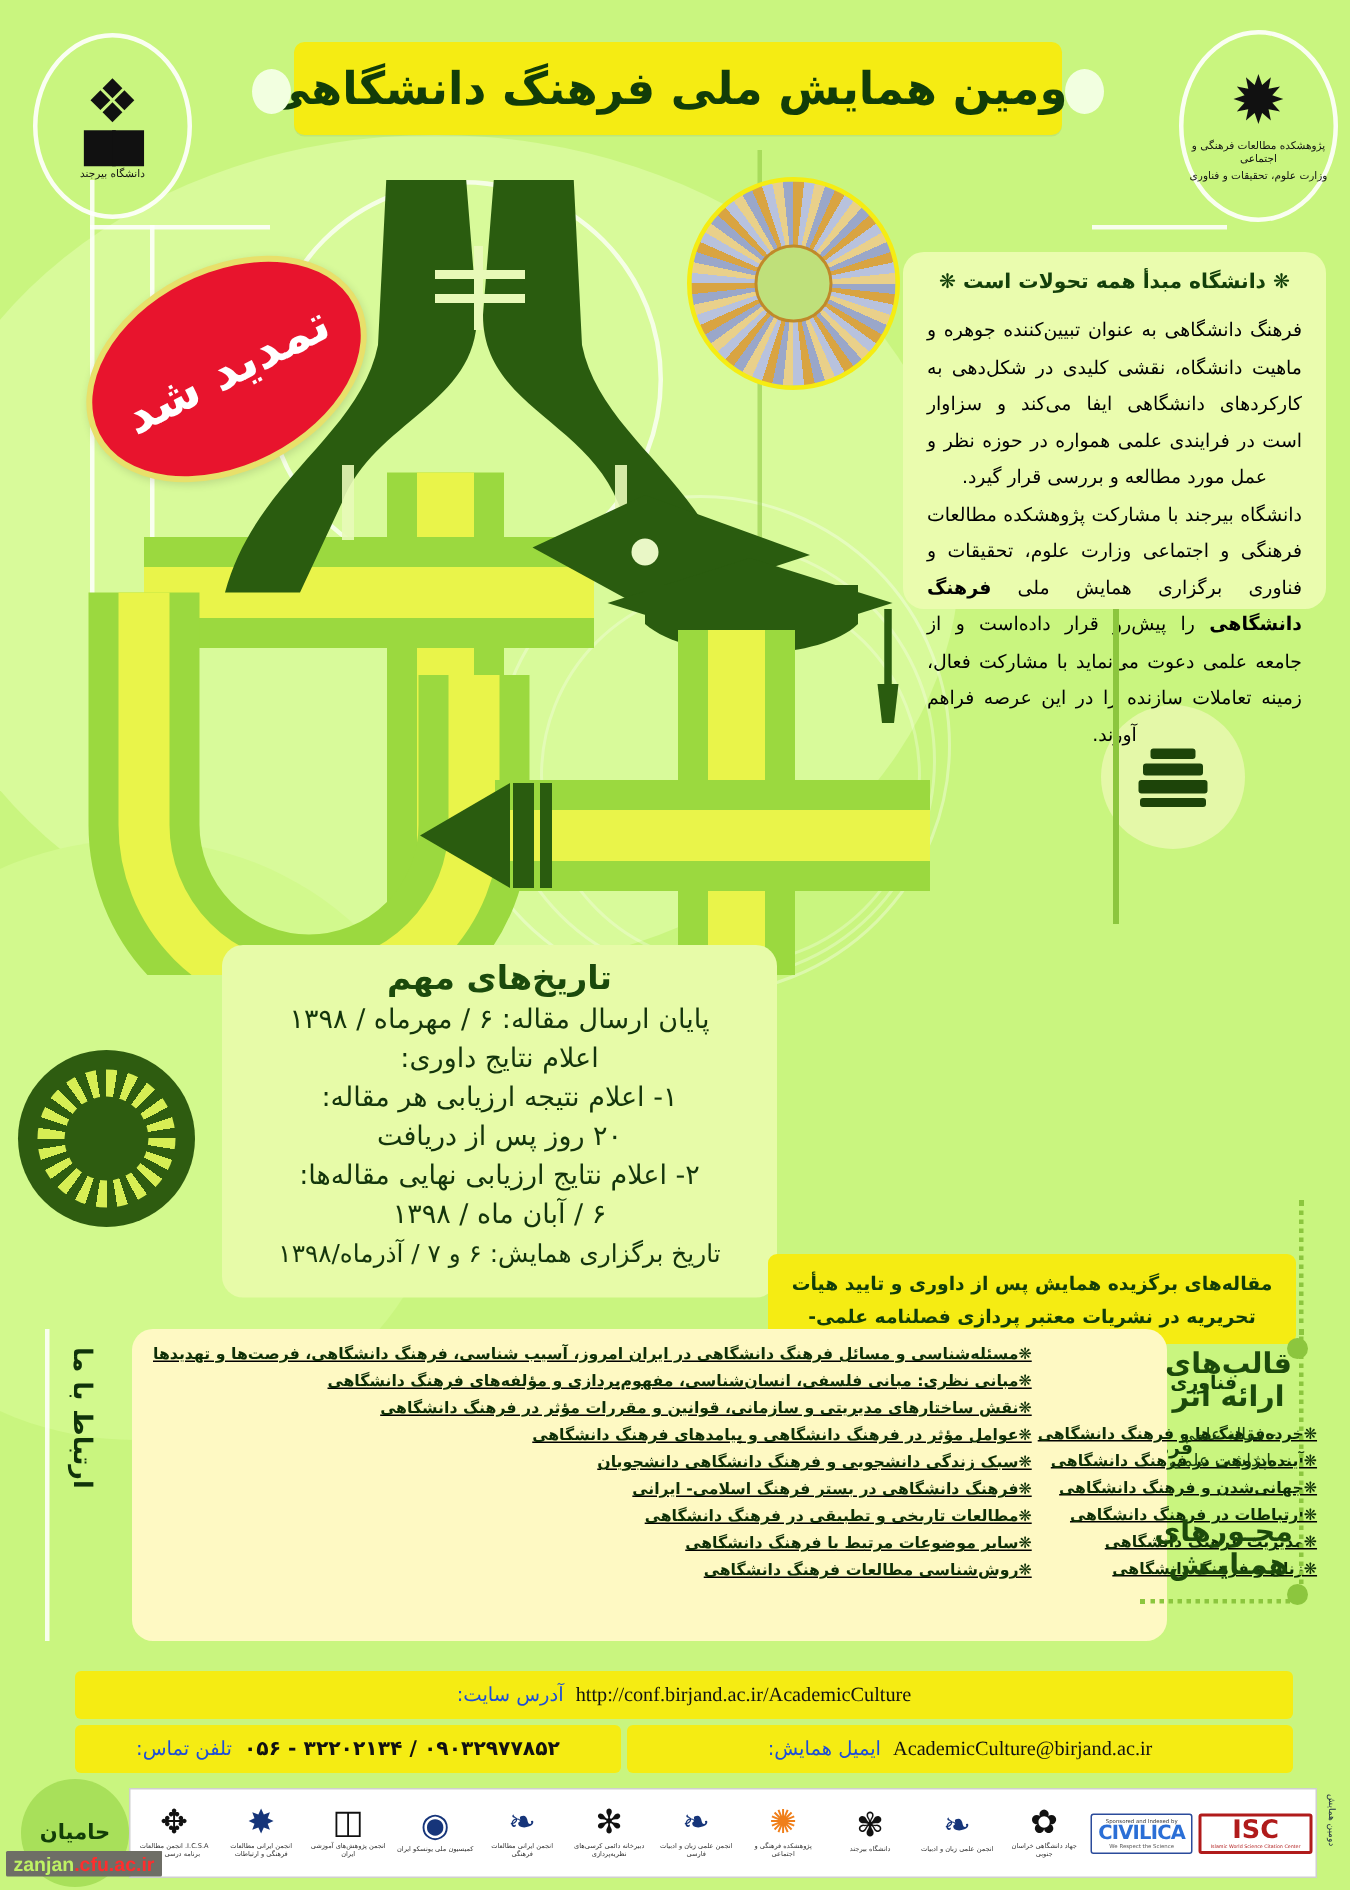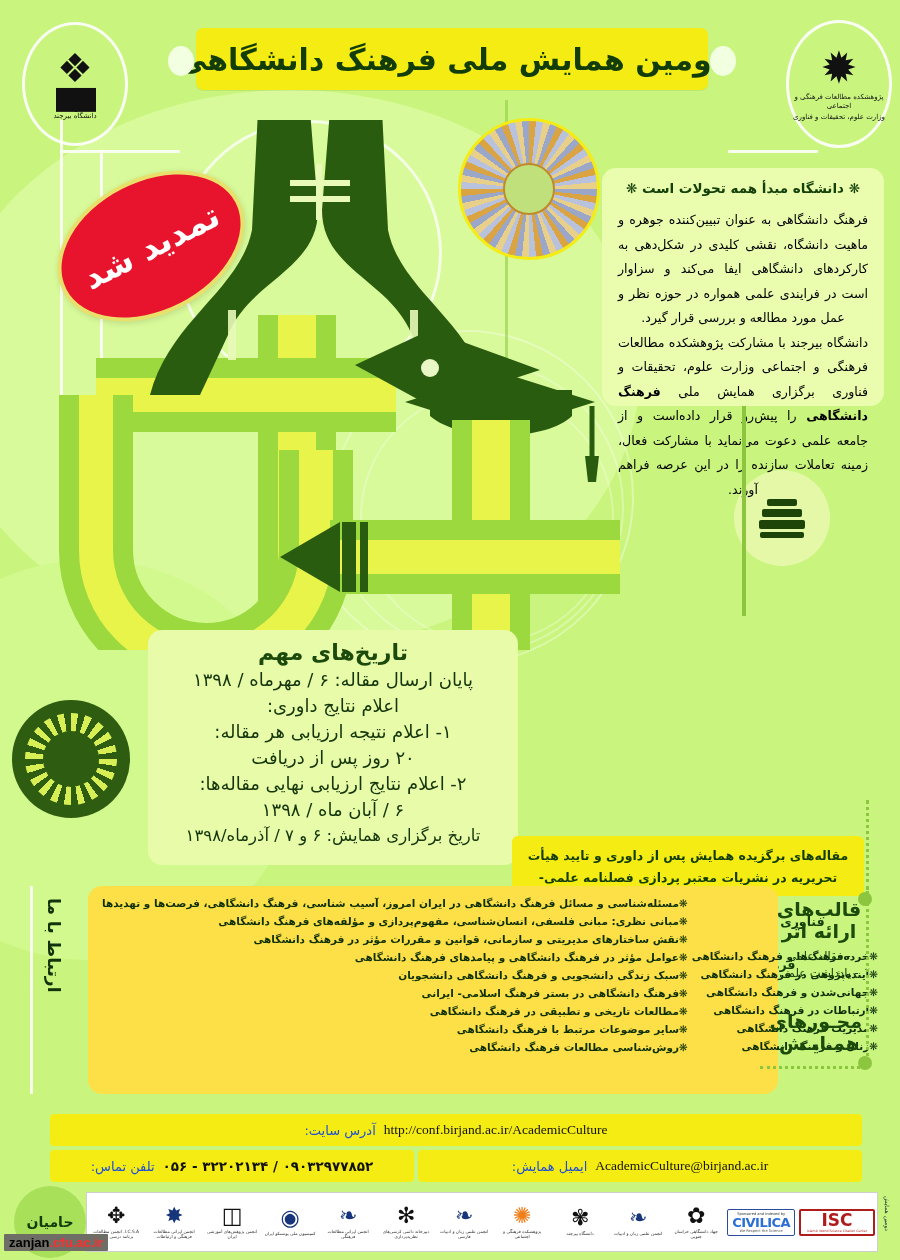--- a/index.html
+++ b/index.html
@@ -71,22 +71,22 @@
 
   
   .pub-box{
     position:absolute;background:#f5ec13;border-radius:6px;
     padding:9px 14px;box-sizing:border-box;text-align:center;
   }
   .pub-box p{margin:0;font-size:12.5px;font-weight:bold;color:#123d08;line-height:1.75;}
 
   
   .topics{
-    position:absolute;background:#fde047;border-radius:14px;
-    box-sizing:border-box;padding:8px 14px 10px;
+    position:absolute;background:#fef9c3;border-radius:14px;
+    box-sizing:border-box;padding:8px 14px 10px;text-decoration:underline;
   }
   .topics-grid{display:flex;flex-direction:row-reverse;gap:4px;}
   .topics-col{display:flex;flex-direction:column;}
   .topic{
     font-size:10.5px;font-weight:bold;color:#0e2f05;line-height:1.72;
     white-space:nowrap;text-align:right;
   }
   .topics-col.left .topic{text-align:right;}
 
   
@@ -142,21 +142,21 @@
   .hami-circle{
     position:absolute;border-radius:50%;background:#a8e05a;
     display:flex;align-items:center;justify-content:center;
   }
   .hami-circle span{font-size:14px;font-weight:bold;color:#123d08;text-align:right;}
   .watermark{
     position:absolute;background:#6e6e66;color:#fff;
     font-family:"Liberation Sans",sans-serif;font-weight:bold;font-size:13px;
     padding:1px 5px;white-space:nowrap;border-radius:1px;
   }
-  .watermark .y{color:#000000;}
+  .watermark .y{color:#bef264;}
   .watermark .r{color:#ff2d2d;}
   .edge-vert{
     position:absolute;writing-mode:vertical-rl;font-size:6px;color:#234;
     white-space:nowrap;
   }
 
   
   .illus{position:absolute;left:0;top:120px;width:620px;height:530px;}
   .mandala{
     position:absolute;border-radius:50%;

